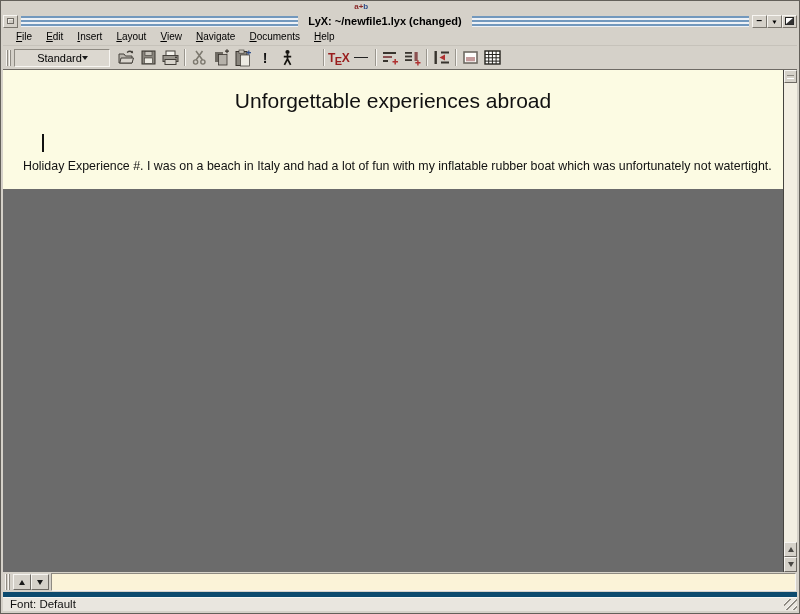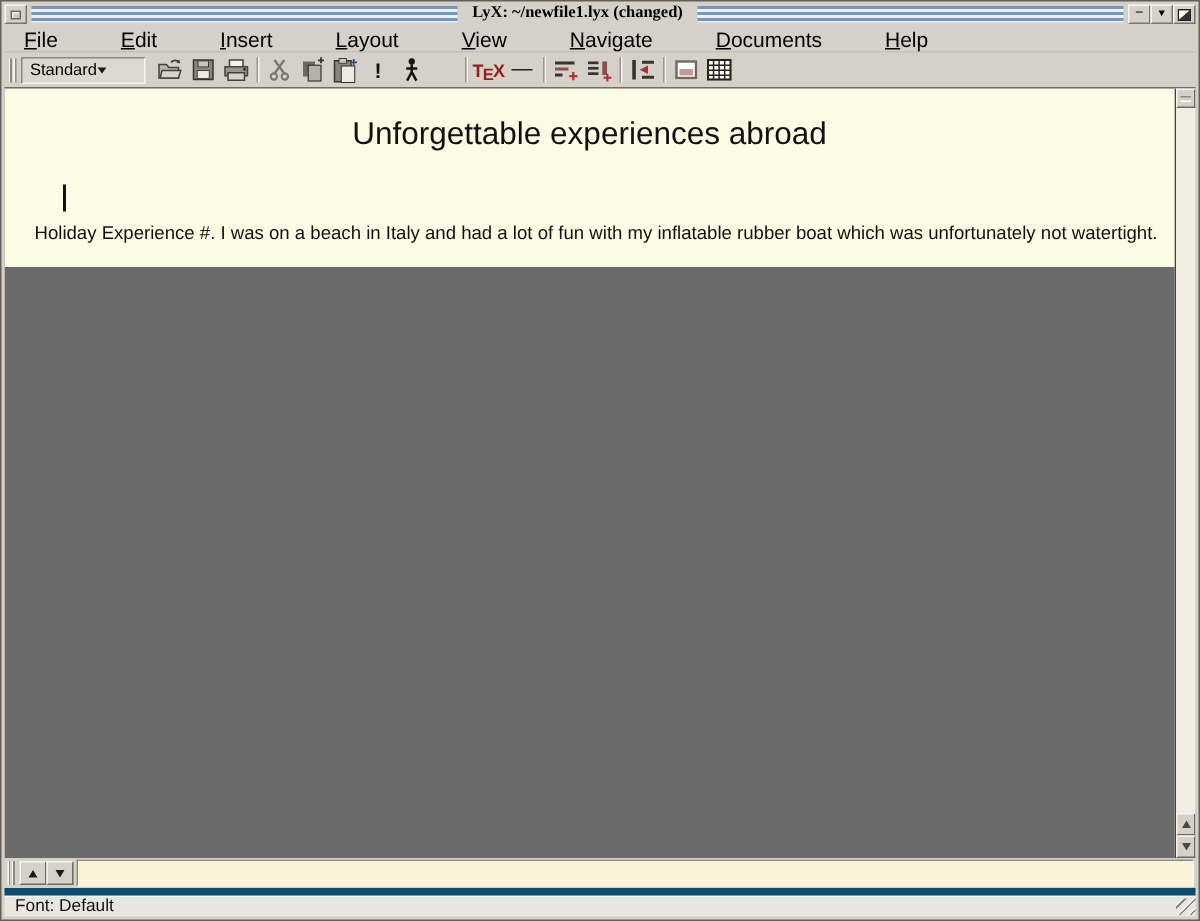--- a/index.html
+++ b/index.html
@@ -3,47 +3,47 @@
 <meta charset="utf-8">
 <style>
   * { margin:0; padding:0; box-sizing:border-box; }
   html,body { width:800px; height:614px; }
   body { font-family:"Liberation Sans",sans-serif; background:#555; overflow:hidden; }
 
   .window { width:800px; height:614px; background:var(--chrome,#d5d1c9);
     border:1px solid #63605a; display:flex; flex-direction:column; padding:0 2px 2px 2px; }
 
   
-  .titlebar { height:15px; margin-top:1px; display:flex; align-items:flex-start;font-family:Liberation Serif, serif; }
+  .titlebar { height:15px; margin-top:12px; display:flex; align-items:center; }
   .tb-btn { width:15px; height:13px; margin-top:1px; background:var(--chrome,#d5d1c9);
     border:1px solid; border-color:#f7f5f1 #7a766e #7a766e #f7f5f1;
     display:flex; align-items:center; justify-content:center; flex:none; cursor:default; }
   .menu-square { width:7px; height:6px; border:1px solid #6e6a64; background:#cfcbc3;
     box-shadow:inset 1px 1px 0 #f0ede8; }
   .tb-stripes { flex:1; height:11px; margin:2px 3px 0 3px;
     background:repeating-linear-gradient(to bottom, var(--stripe-blue,#7298bd) 0 2px, #edf1f6 2px 4px); }
   .tb-title { font-size:11px; font-weight:bold; color:#000; padding:0 7px;
     display:flex; align-items:center; white-space:nowrap; }
   .glyph-min { font-size:10px; font-weight:bold; line-height:5px; margin-top:-2px; }
   .glyph-shade { font-size:7px; line-height:7px; transform:scaleY(.9); }
 
   
   .menubar { height:18px; display:flex; align-items:center; padding-left:6px;
-    font-size:14px; border-bottom:1px solid #c6c2ba;gap:28px; }
+    font-size:10px; border-bottom:1px solid #c6c2ba; }
   .menu-item { padding:2px 7px; white-space:nowrap; cursor:default; }
   .menu-item u { text-underline-offset:1px; }
 
   
   .toolbar { height:24px; display:flex; align-items:center; padding:2px 4px 2px 2px;
     border-bottom:1px solid #6e6a64; }
   .gripper { width:5px; height:16px; margin:0 3px 0 1px; flex:none;
     background:linear-gradient(to right,#f7f5f1 0 1px,#8e8a82 1px 2px,transparent 2px 3px,#f7f5f1 3px 4px,#8e8a82 4px 5px); }
-  .combo { width:83px; height:18px; flex:none; background:#dcd8d0; margin-right:5px;
+  .combo { width:96px; height:18px; flex:none; background:#dcd8d0; margin-right:5px;
     border:1px solid; border-color:#8e8a82 #f7f5f1 #f7f5f1 #8e8a82;
-    display:flex; align-items:center; justify-content:flex-start; padding:0 4px 0 5px; font-size:11px; }
+    display:flex; align-items:center; justify-content:center; padding:0 4px 0 5px; font-size:11px; }
   .combo-arrow { width:0; height:0; border-left:3.5px solid transparent;
     border-right:3.5px solid transparent; border-top:4px solid #1a1a1a; }
   .tbtn { min-width:22px; height:20px; border:none; background:transparent; padding:0 1px;
     display:flex; align-items:center; justify-content:center; flex:none; cursor:default; }
   .tsep { width:1px; height:17px; background:#9a968e; box-shadow:1px 0 0 #f7f5f1; margin:0 3px; flex:none; }
   .emph-txt { font-size:14px; font-weight:bold; color:#111; }
   .font-stack { display:flex; flex-direction:column; align-items:center; line-height:1; }
   .font-stack .f1 { font-size:8.5px; color:#222;margin-top:41px; }
   .font-stack .f2 { font-size:8px; font-weight:bold; color:#222; margin-top:-1px; }
   .tex { font-size:12px; font-weight:bold; color:var(--tex-red,#991d1d); letter-spacing:-.5px; }

